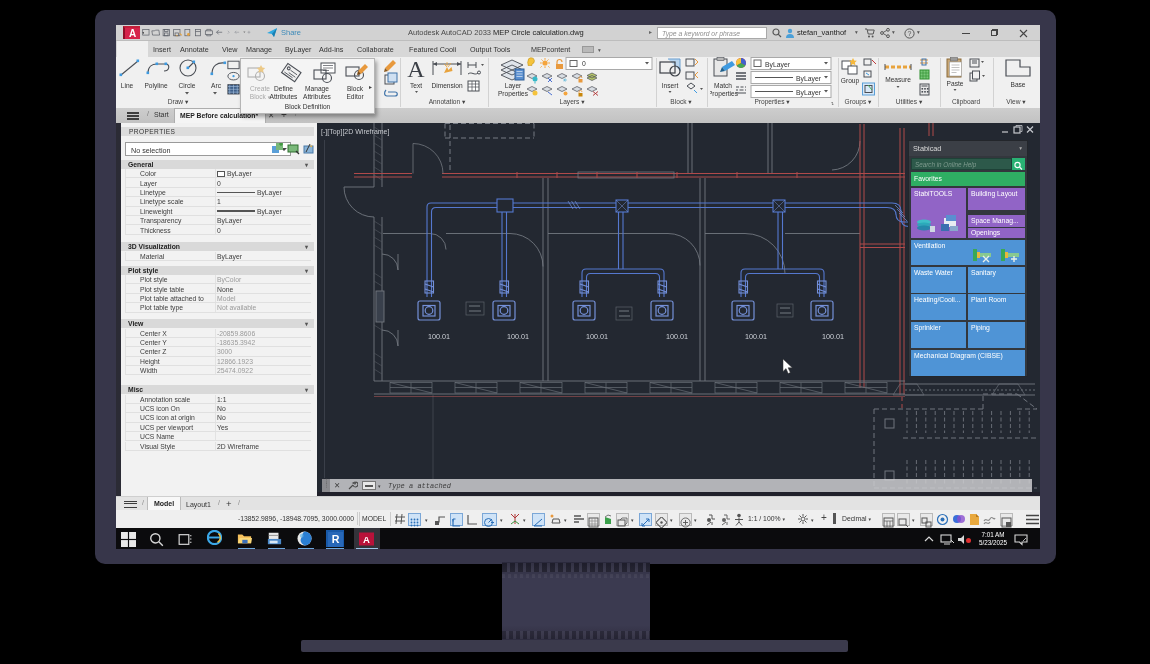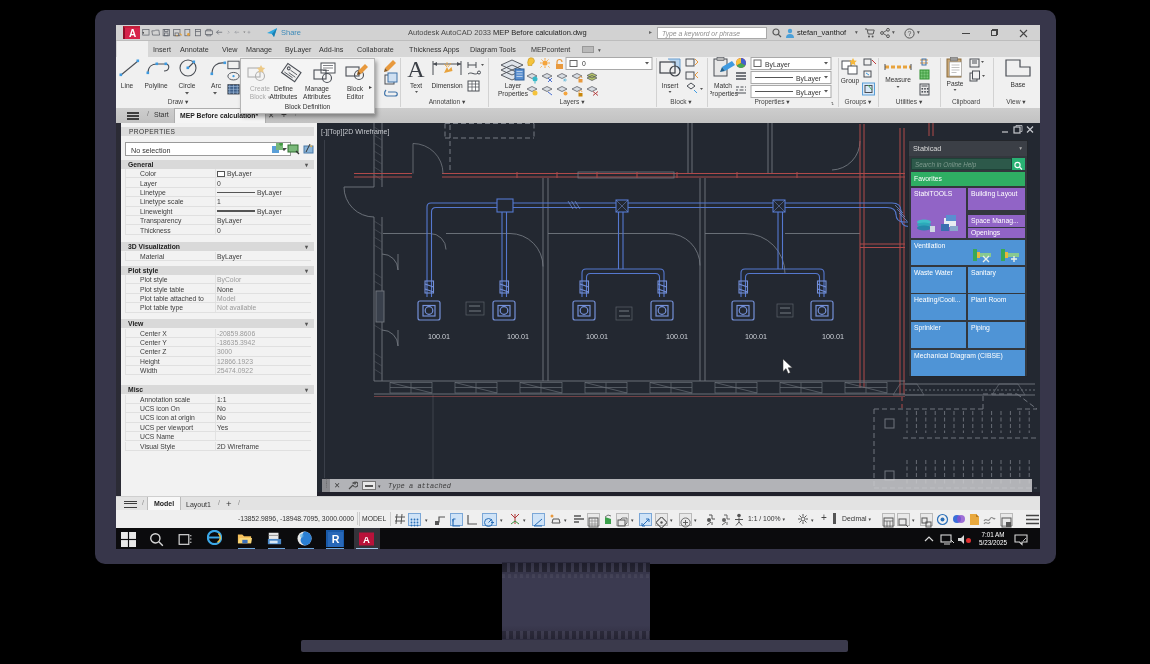--- a/index.html
+++ b/index.html
@@ -96,21 +96,21 @@
       <path d="M53 8 l3 3 l1 -1 l-3 -3 z" fill="#e8a33d"></path>
       <path d="M47 9 l4 2 -1 1 z" fill="#e8a33d"></path>
       <circle cx="66" cy="9" r="2" fill="#e8a33d"></circle>
     </svg>
     <svg class="abs" style="left:151px;top:3px" width="11" height="10" viewBox="0 0 11 10">
         <path d="M0 5 L10 0 L7 9 L5 6 Z" fill="#2da8e0"></path>
         <path d="M5 6 L10 0 L7 9 Z" fill="#1b7fb0"></path>
       </svg>
     <div class="tx" style="left:165px;color:#3d8ab8;">Share</div>
     <div class="tx" style="left:292px;color:#4a4a4a;">Autodesk AutoCAD 2033</div>
-    <div class="tx" style="left:377px;color:#1f1f1f;">MEP Before calculation.dwg</div>
+    <div class="tx" style="left:377px;color:#1f1f1f;">MEP Circle calculation.dwg</div>
     <div class="tx" style="left:533px;top:2.5px;color:#666;font-size:6px;">▸</div>
     <div class="abs" style="left:541px;top:1.5px;width:110px;height:12px;background:#fff;border:1px solid #a9a9a9;">
       <div style="font-size:6.8px;color:#8f8f8f;font-style:italic;padding:2px 0 0 4px;">Type a keyword or phrase</div>
     </div>
     <svg class="abs" style="left:656px;top:3px" width="10" height="10" viewBox="0 0 10 10">
         <circle cx="4" cy="4" r="3" fill="none" stroke="#555" stroke-width="1.2"></circle>
         <path d="M6.2 6.2 L9 9" stroke="#555" stroke-width="1.2"></path>
       </svg>
     <svg class="abs" style="left:669px;top:3px" width="10" height="10" viewBox="0 0 10 10">
         <circle cx="5" cy="3" r="2.2" fill="#4a9fd8"></circle>
@@ -144,22 +144,22 @@
   </div>
   <div id="tabrow">
     <span class="active" style="left:1px;padding-left:6px;padding-right:6px;">Home</span>
     <span style="left:37px;">Insert</span>
     <span style="left:64px;">Annotate</span>
     <span style="left:106px;">View</span>
     <span style="left:130px;">Manage</span>
     <span style="left:169px;">ByLayer</span>
     <span style="left:203px;">Add-ins</span>
     <span style="left:241px;">Collaborate</span>
-    <span style="left:293px;">Thickness Apps</span>
-    <span style="left:354px;">Diagram Tools</span>
+    <span style="left:293px;">Featured Cooli</span>
+    <span style="left:354px;">Output Tools</span>
     <span style="left:415px;">MEPcontent</span>
     <span class="abs" style="left:466px;top:5px;width:12px;height:7px;background:#b9b9b9;border:1px solid #999;"></span>
     <span style="left:482px;top:5.5px;font-size:5.5px;color:#555;">▾</span>
   </div>
   <div id="ribbon">
     <div class="psep" style="left:284px"></div><div class="psep" style="left:372px"></div>
     <div class="psep" style="left:540px"></div><div class="psep" style="left:591px"></div>
     <div class="psep" style="left:722px"></div><div class="psep" style="left:762px"></div>
     <div class="psep" style="left:824px"></div><div class="psep" style="left:877px"></div>
     

